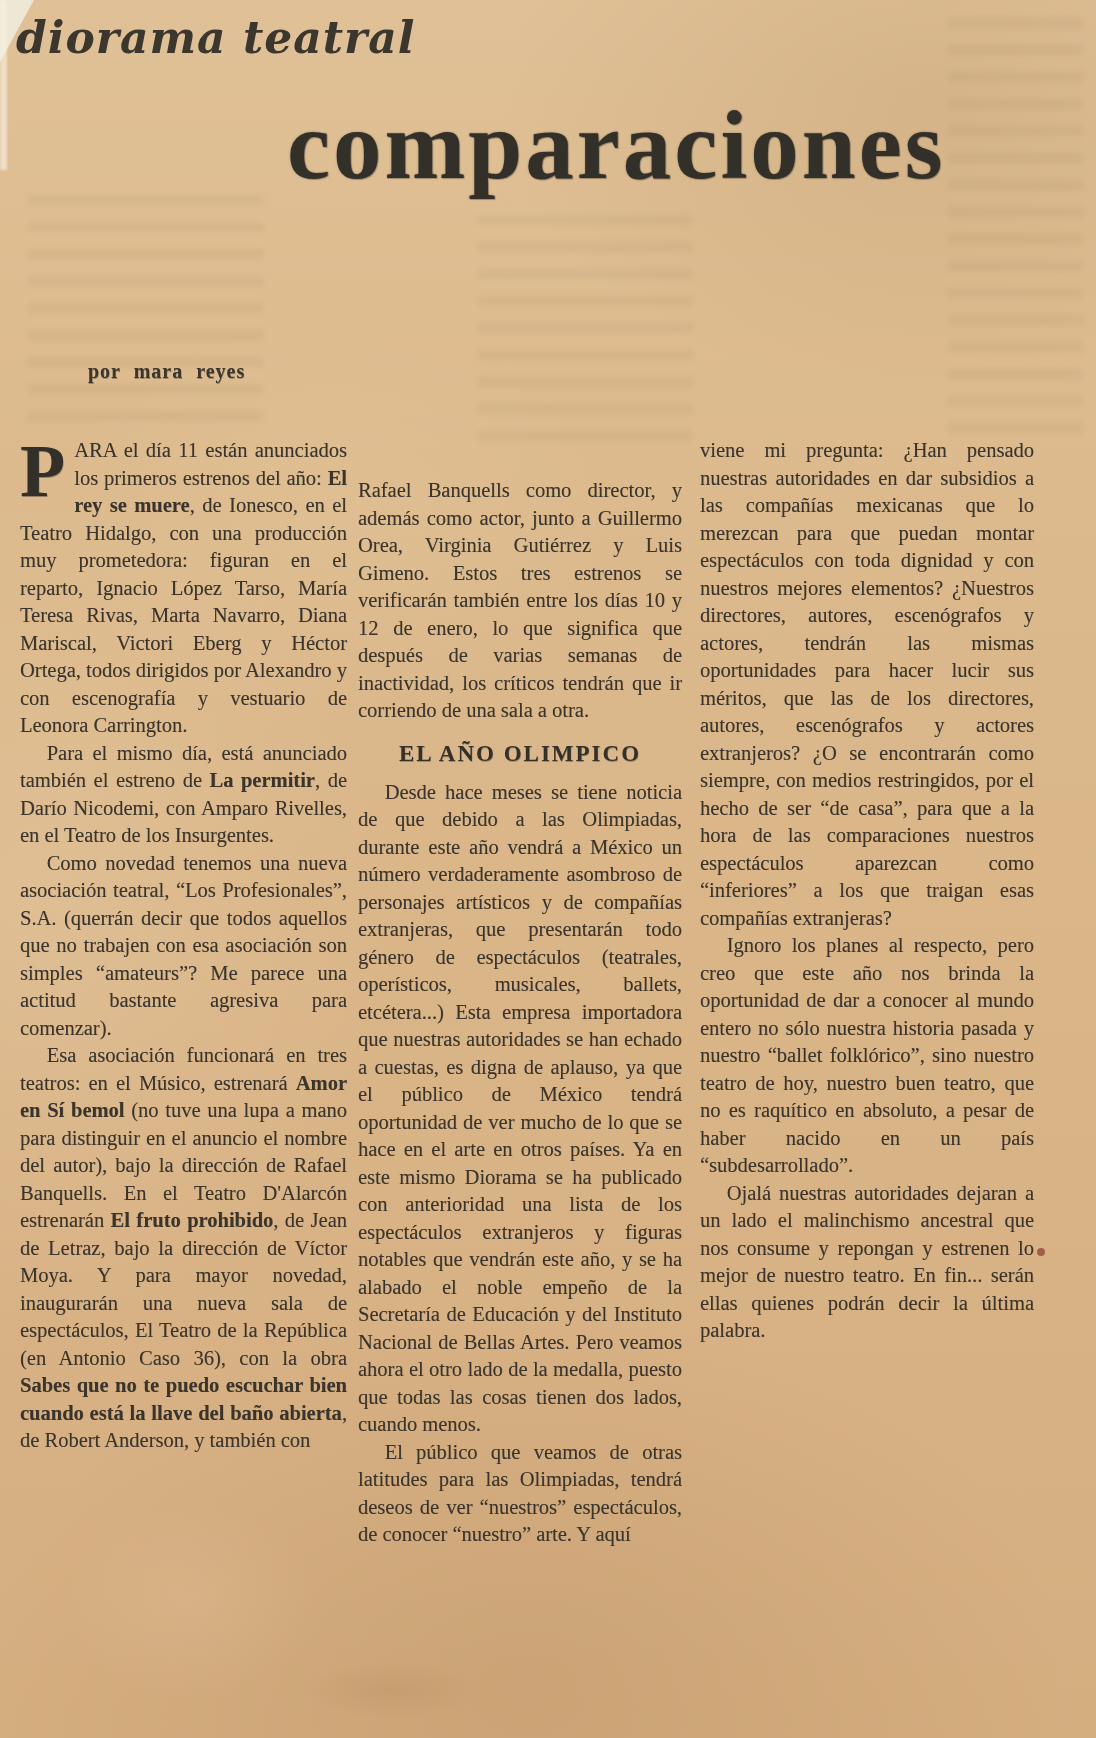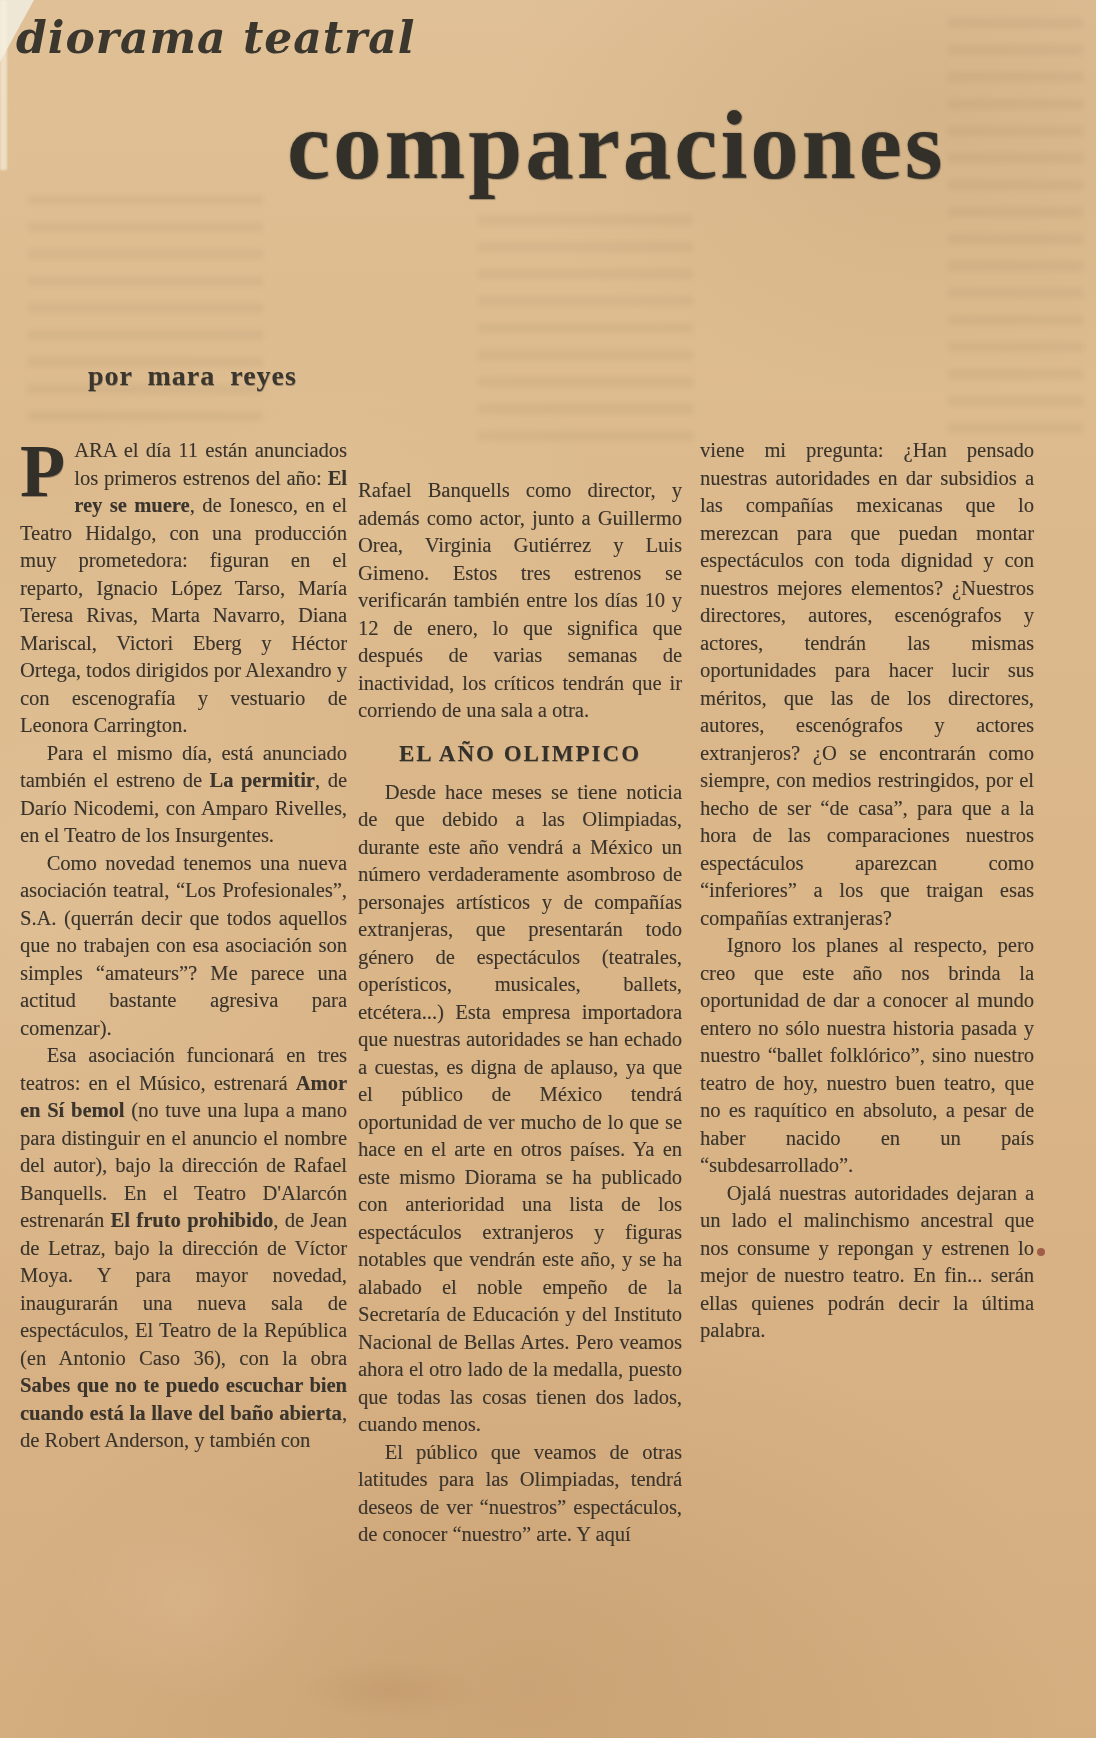--- a/index.html
+++ b/index.html
@@ -29,21 +29,21 @@
   .headline{
     position:absolute;
     font-family:"Liberation Serif",serif;
     font-weight:700;color:#33302a;
     text-shadow:0 0 2px rgba(51,48,42,.45), 1px 1px 0 rgba(51,48,42,.25);
   }
   .headline.l1{left:287px;top:90px;font-size:97px;letter-spacing:3px;}
   .headline.l2{left:330px;top:198px;font-size:97px;letter-spacing:5px;word-spacing:46px;}
   .byline{
     position:absolute;left:88px;top:360px;
-    font-size:28px;font-weight:700;letter-spacing:1px;word-spacing:7px;
+    font-size:20px;font-weight:700;letter-spacing:1px;word-spacing:7px;
     color:#3b362e;
     text-shadow:0.5px 0.5px 0 rgba(59,54,46,.4);
   }
   
   .col{position:absolute;top:437px;}
   .col.c1{left:20px;width:327px;}
   .col.c2{left:358px;width:324px;margin-top:40px;}
   .col.c3{left:700px;width:334px;}
   .para{
     margin:0;

